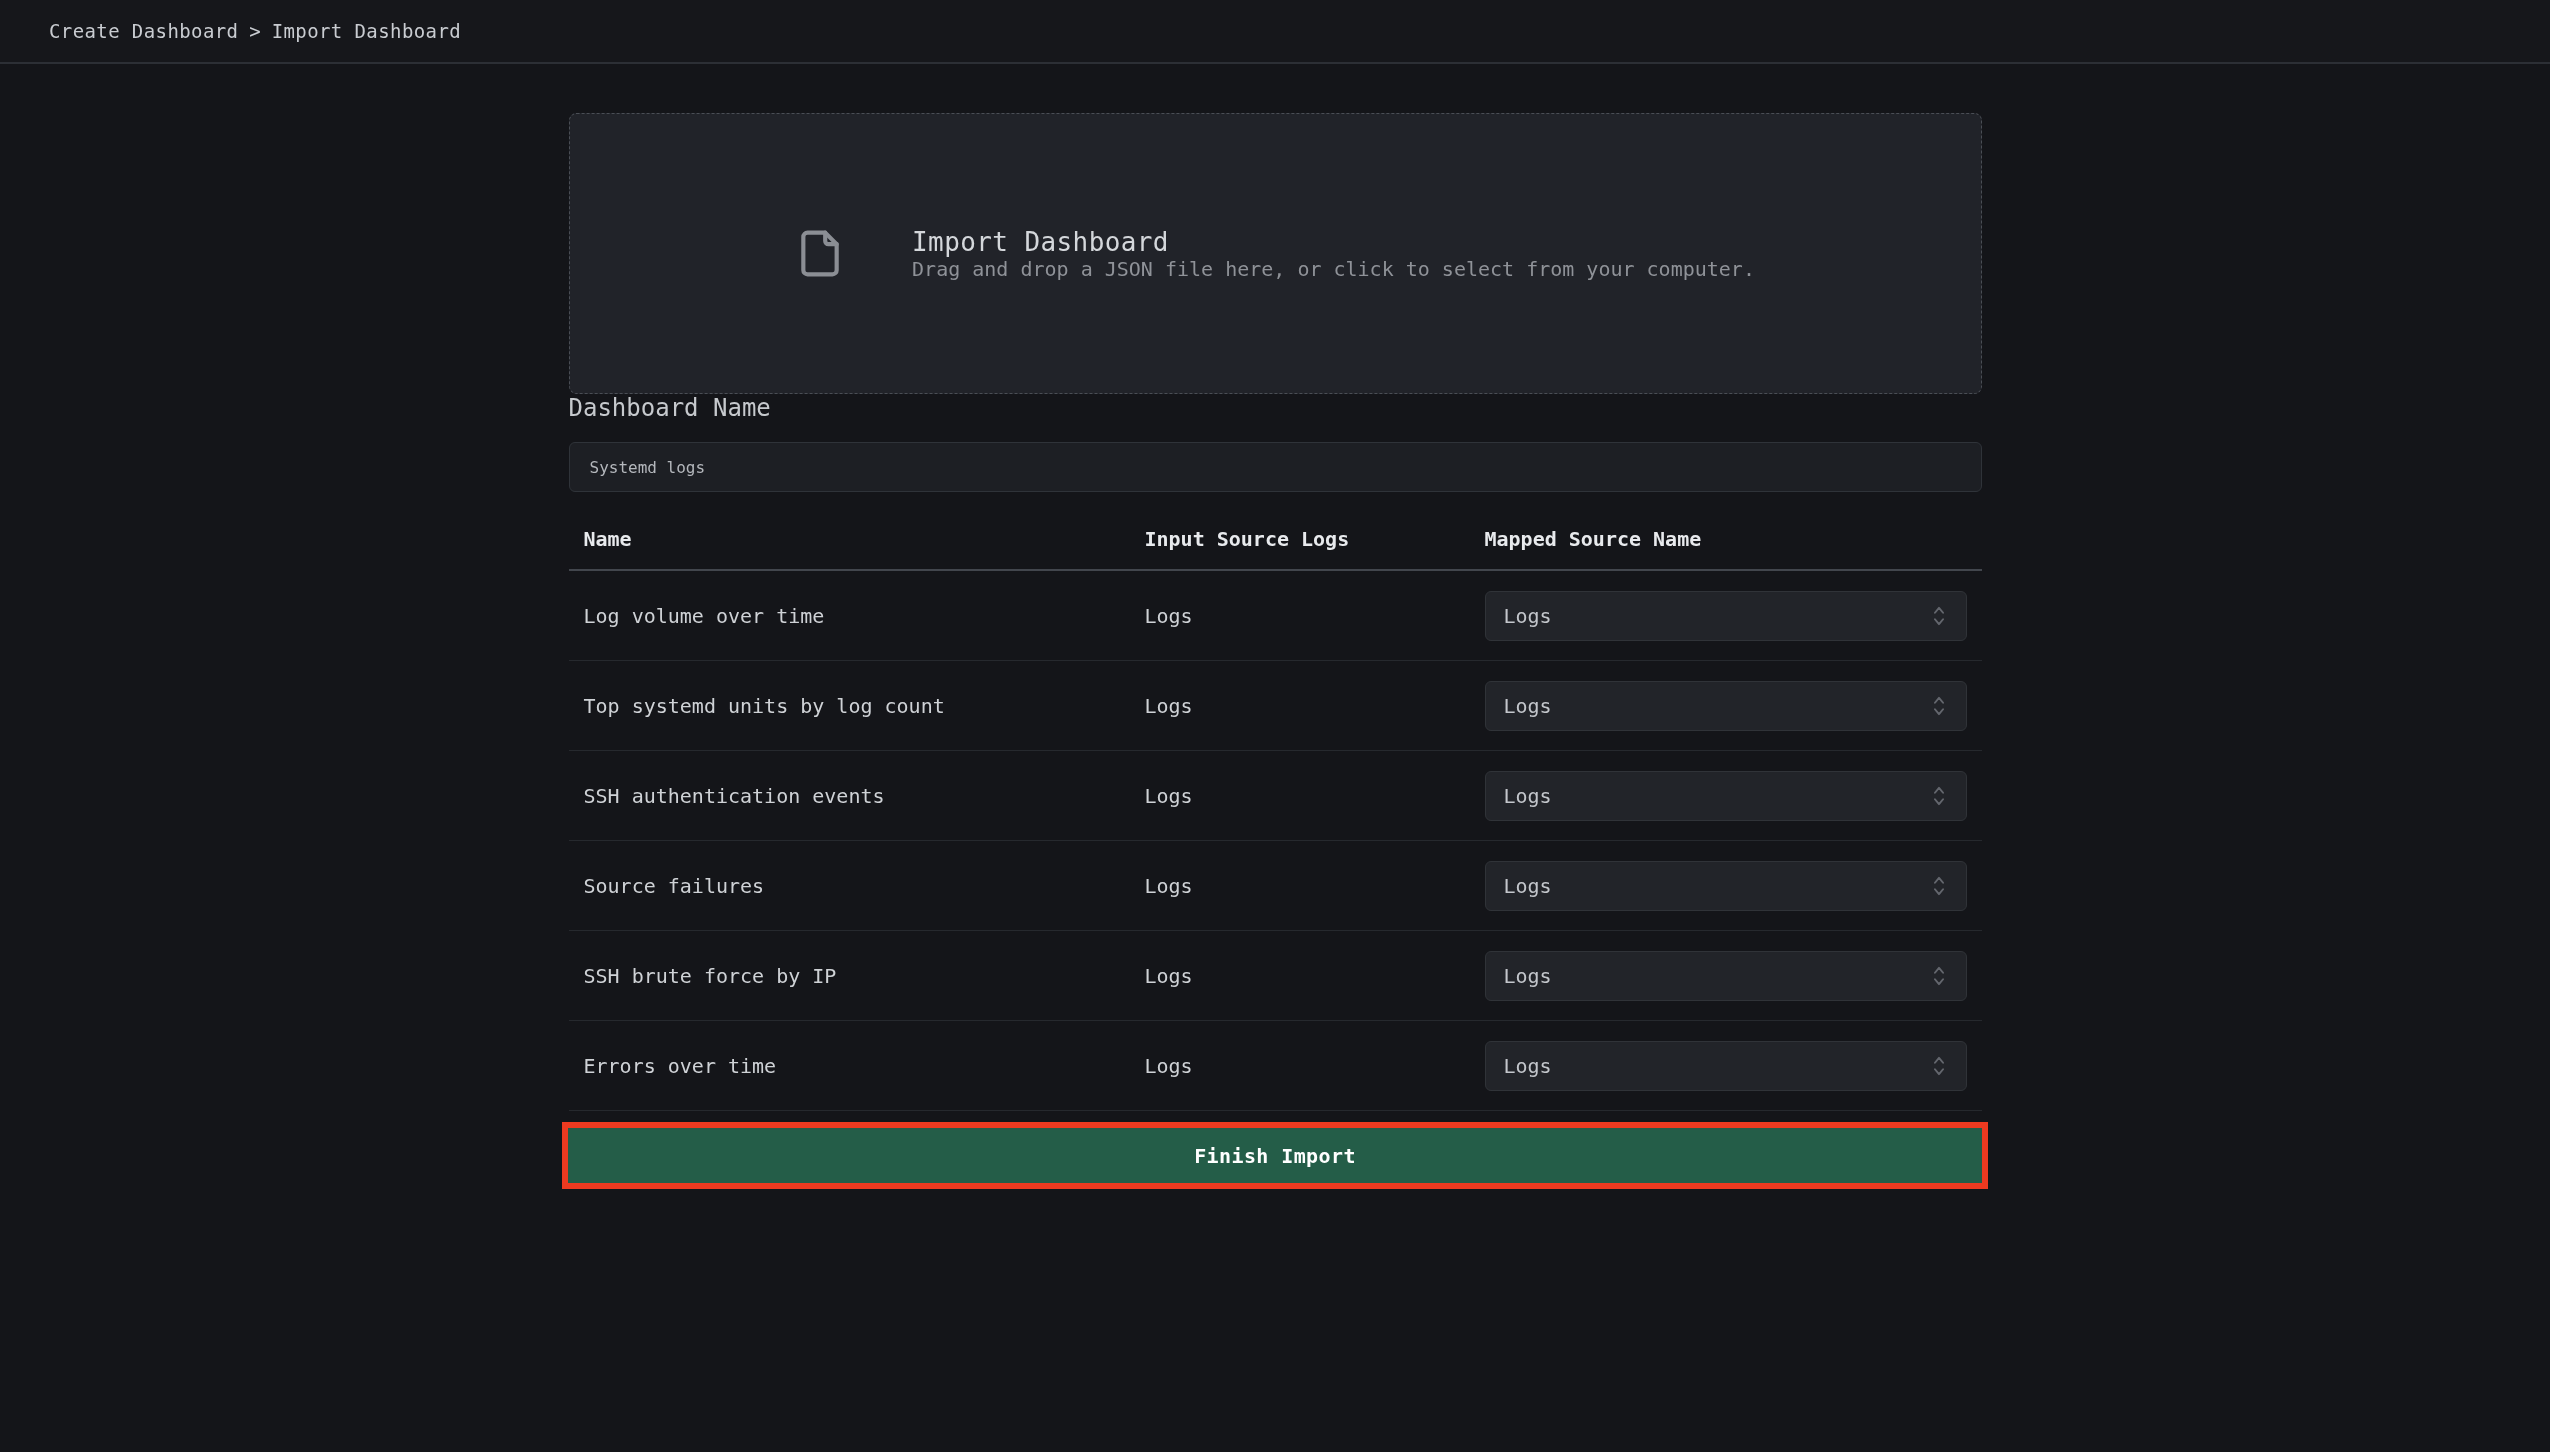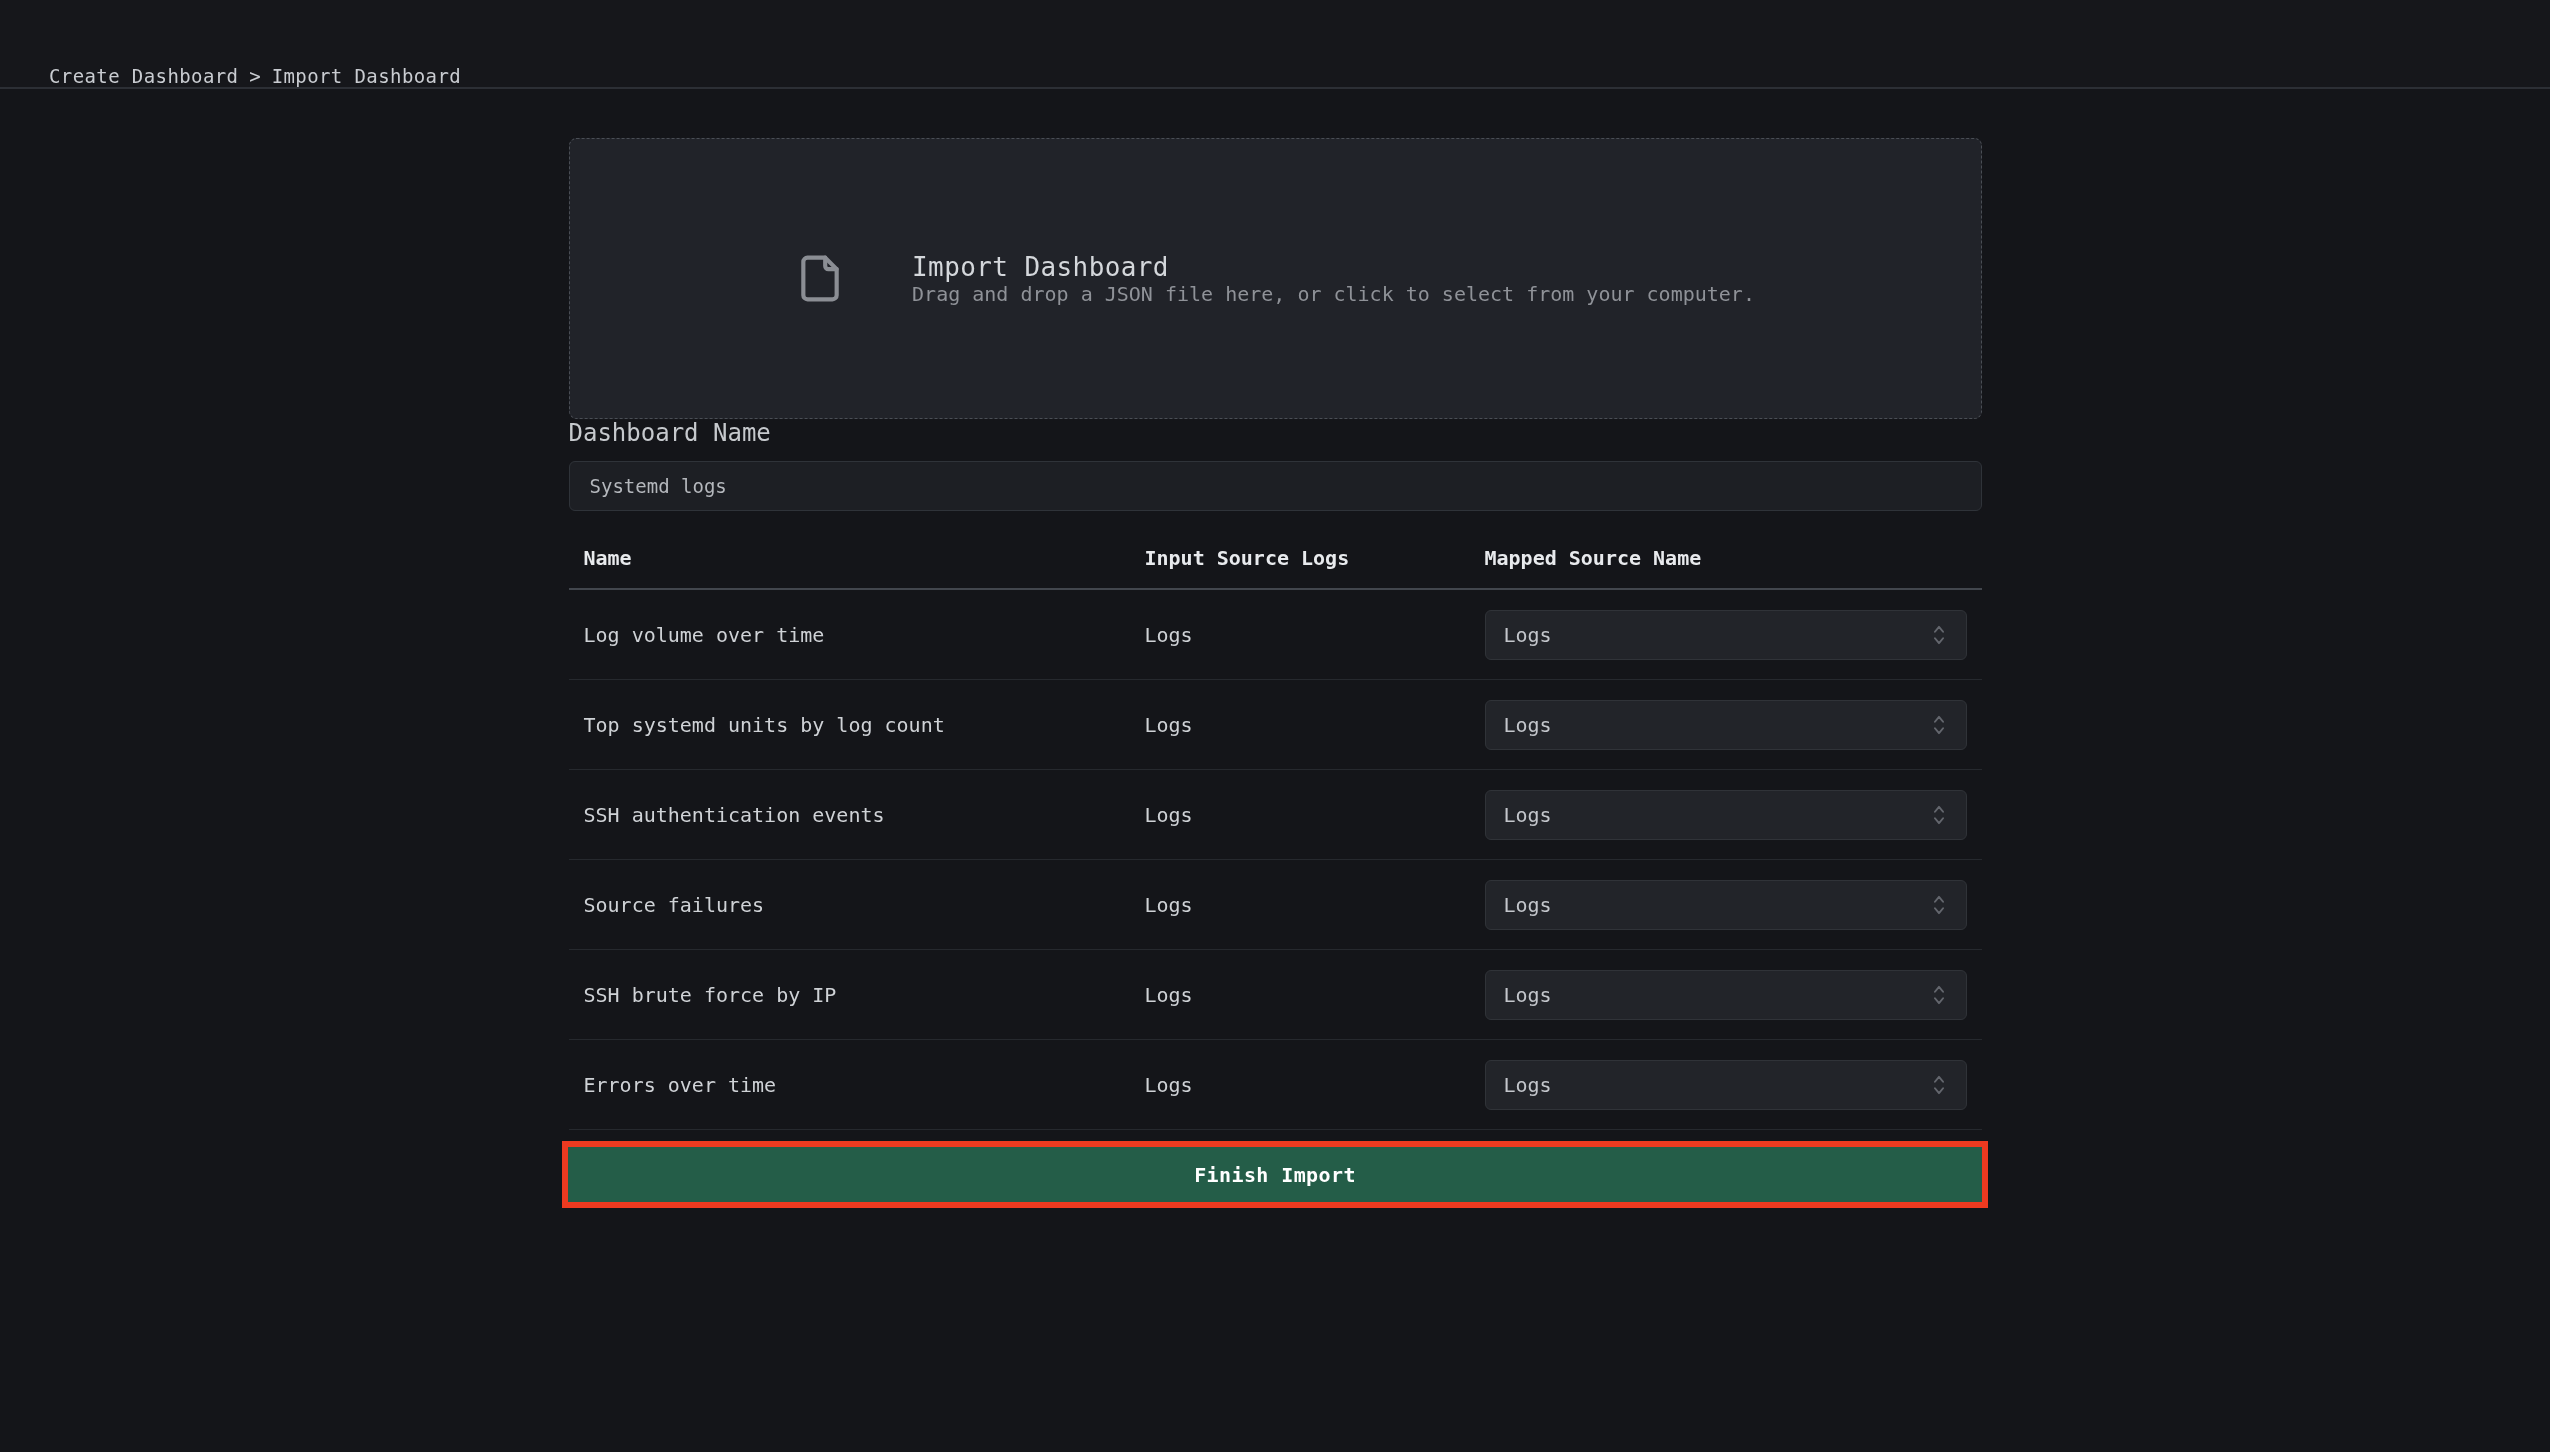--- a/index.html
+++ b/index.html
@@ -6,25 +6,25 @@
   html, body { width: 2550px; height: 1453px; }
   body {
     background: #141519;
     font-family: "DejaVu Sans Mono", "Liberation Mono", monospace;
     color: #cfd2d6;
     overflow: hidden;
   }
 
   
   .topbar {
-    height: 89px;
+    height: 64px;
     background: #16171b;
     border-bottom: 2.3px solid #2c2f35;
     display: flex;
-    align-items: flex-end;
+    align-items: center;
     padding-left: 49px;
   }
   .breadcrumb { font-size: 19px; letter-spacing: 0.4px; color: #c9ccd1; display: flex; gap: 10.7px; align-items: center; }
   .crumb { color: #c9ccd1; cursor: pointer; }
   .crumb-sep { color: #c9ccd1; }
 
   
   .container { width: 1413px; margin: 0 auto; padding-top: 49px; }
 
   
@@ -41,29 +41,29 @@
   .dz-inner { display: flex; align-items: center; gap: 67px; }
   .dz-icon { width: 50px; height: 65px; color: #8b8e94; flex: none; }
   .dz-icon svg { width: 100%; height: 100%; display: block; }
   .dz-title { font-size: 26px; color: #d4d7db; letter-spacing: 0.4px; }
   .dz-sub { font-size: 20px; color: #8f9298; }
 
   
   .step-title { margin-top: 35px; font-size: 20px; font-weight: bold; color: #e6e8eb; }
   .field-label { margin-top: 12px; font-size: 24px; color: #c6c9cd; }
   .text-input {
-    margin-top: 14px;
+    margin-top: 20px;
     width: 100%;
     height: 50px;
     background: #1d1f24;
     border: 1.5px solid #2f3339;
     border-radius: 6px;
     color: #b4b7bc;
     font-family: inherit;
-    font-size: 19px;
+    font-size: 16px;
     padding: 0 20px;
     outline: none;
     display: block;
   }
 
   
   .map-table { margin-top: 20px; }
   .trow, .thead {
     display: grid;
     grid-template-columns: 576px 340px 1fr;

